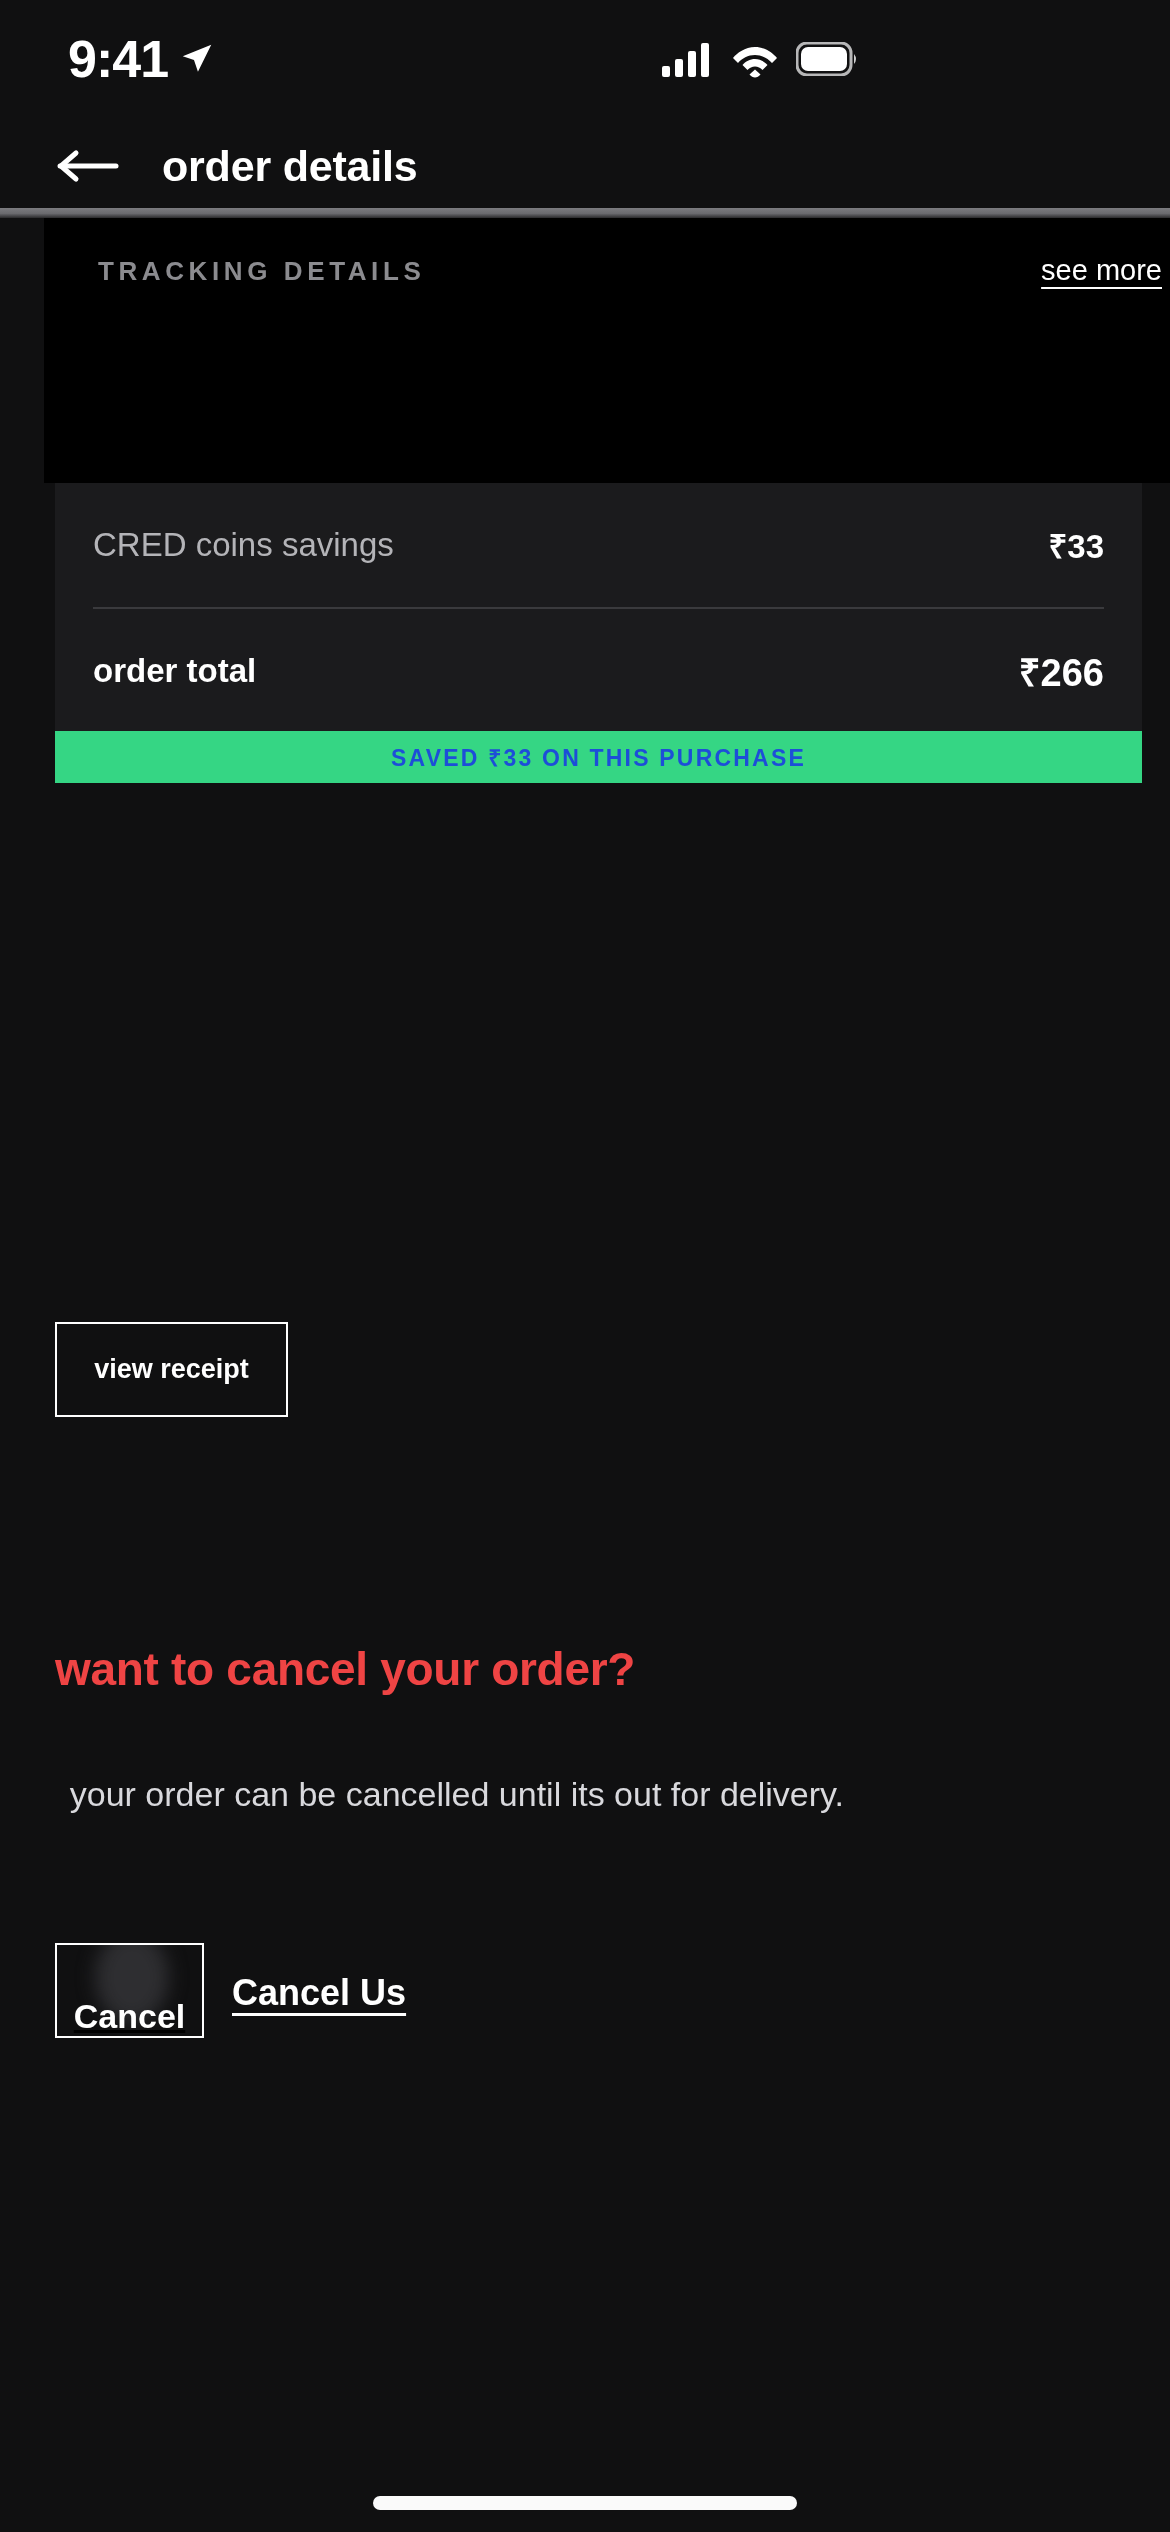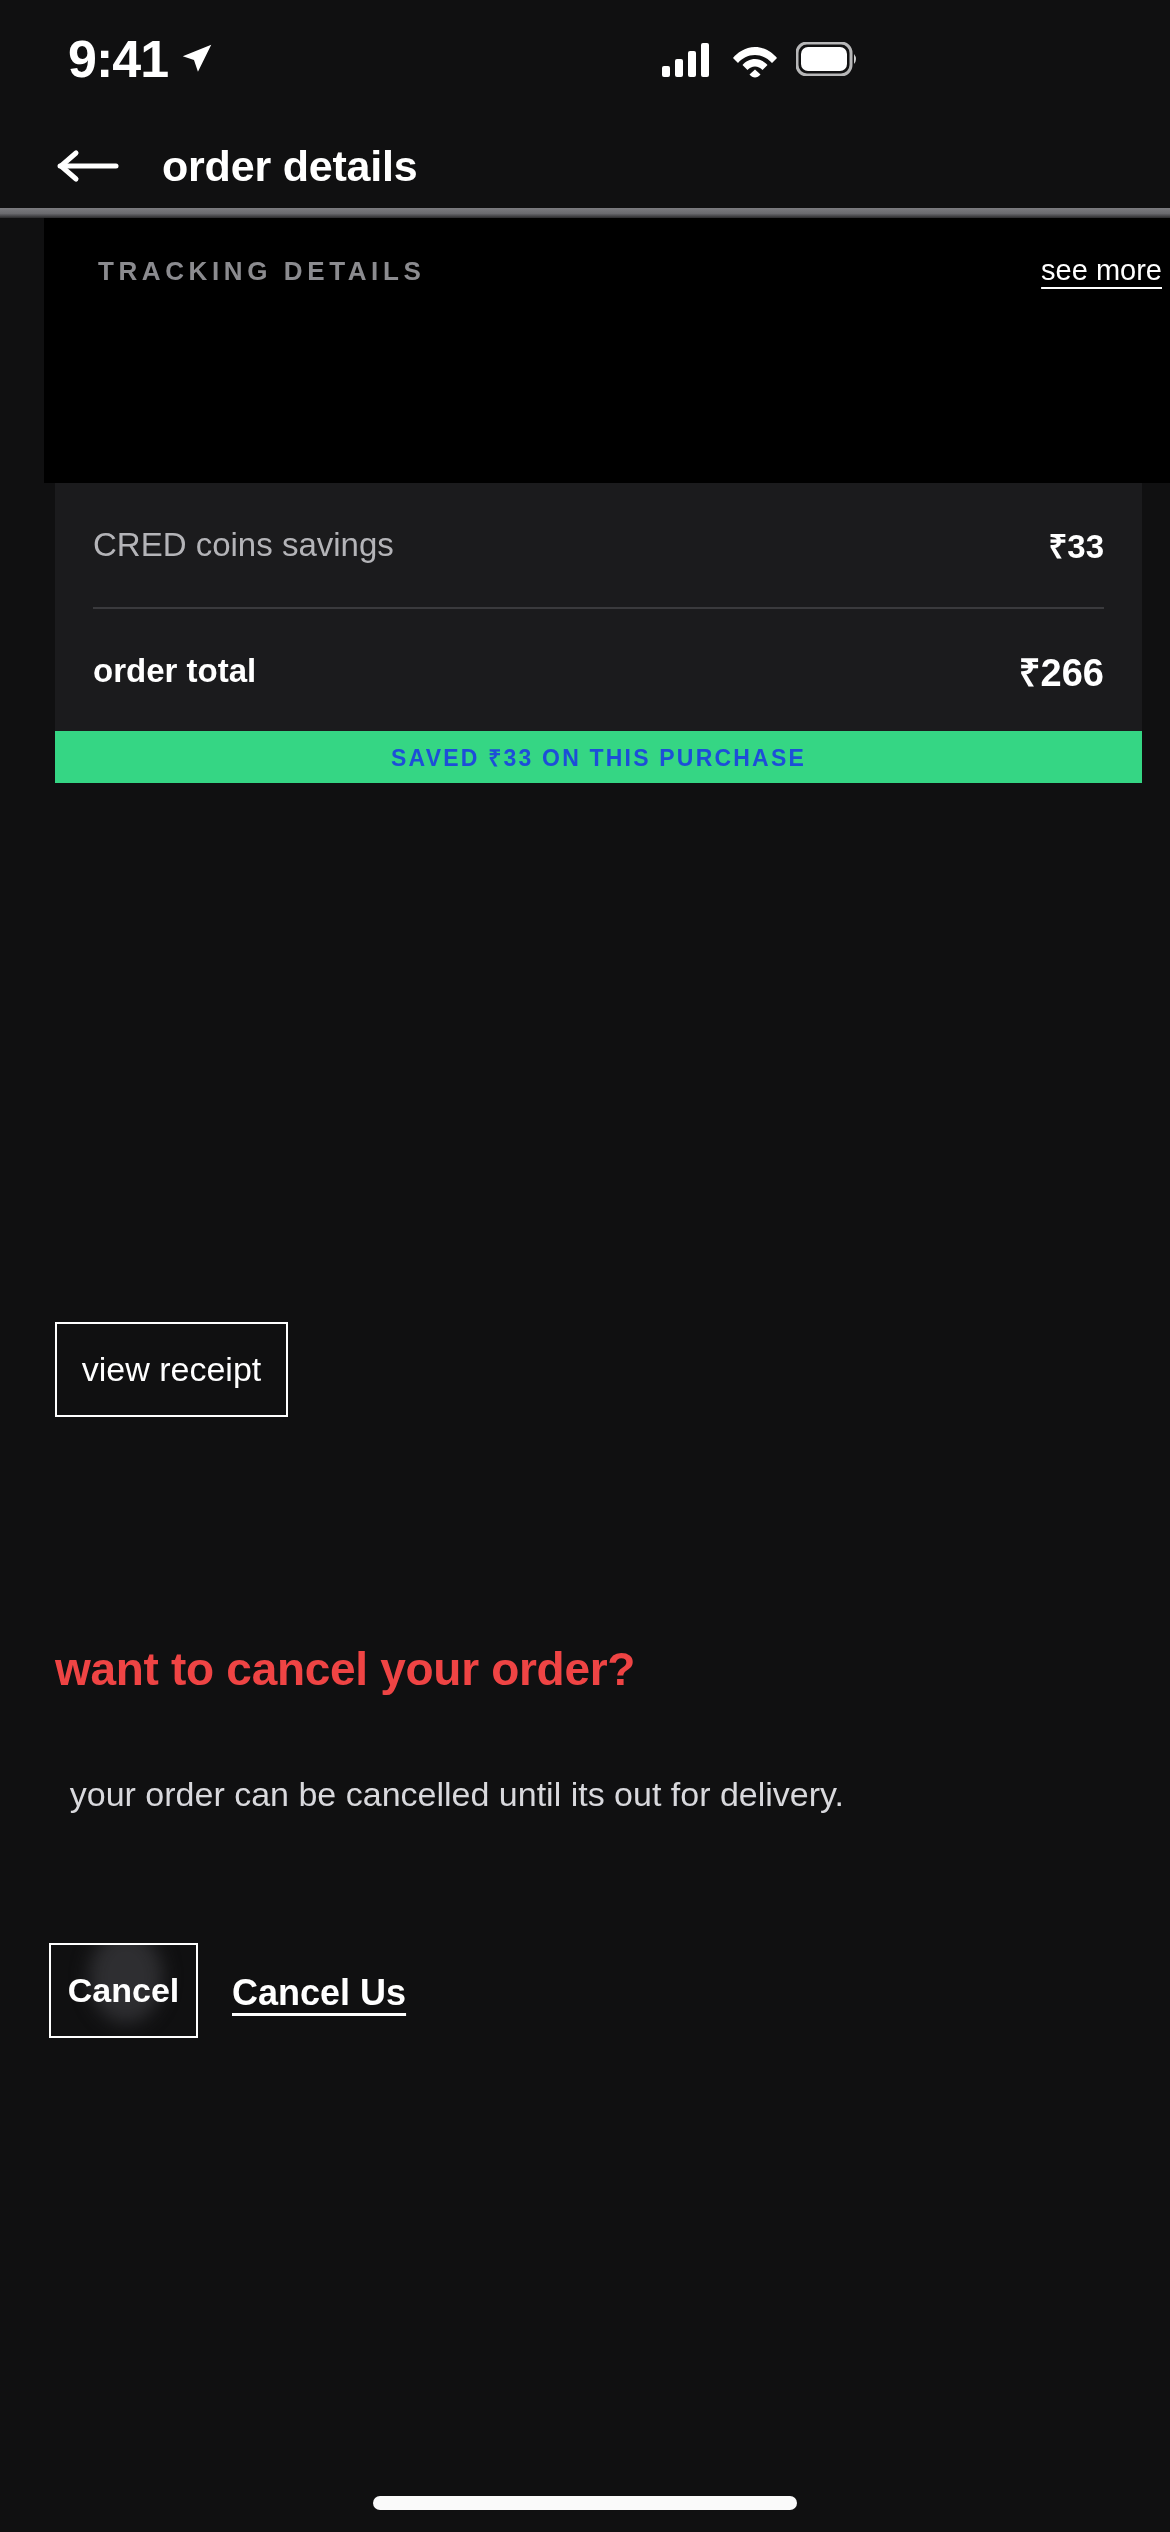--- a/index.html
+++ b/index.html
@@ -87,36 +87,37 @@
   .saved-banner span{
     color:#1d4ed8; font-size:23px; font-weight:700; letter-spacing:2.2px;
   }
 
   
   .view-receipt{
     position:absolute; top:1322px; left:55px; width:233px; height:95px;
     border:2px solid #ffffff; background:transparent;
     display:flex; align-items:center; justify-content:center;
   }
-  .view-receipt span{ color:#ffffff; font-size:34px; font-weight:400; }
+  .view-receipt span{ color:#ffffff; font-size:27px; font-weight:700; }
 
   
   .cancel-title{
     position:absolute; top:1642px; left:55px;
     color:#ef4444; font-size:46px; font-weight:700; letter-spacing:-0.3px;
   }
   .cancel-desc{
     position:absolute; top:1772px; left:54px; width:790px;
     color:#d9d9dd; font-size:34px; font-weight:400; line-height:1.35;text-align:right;
   }
   .cancel-btn{
-    position:absolute; top:1943px; left:49px; width:149px; height:95px;
+    position:absolute; top:1943px; left:55px; width:149px; height:95px;
     border:2px solid #ffffff; background:transparent;
-    display:flex; align-items:center; justify-content:center;
+    display:flex; align-items:flex-end; justify-content:center;
     overflow:hidden;
+    text-decoration:underline;
   }
   .cancel-btn .ripple{
     position:absolute; top:-14px; left:38px; width:74px; height:92px;
     border-radius:50%;
     background:#2e2e31;
     filter:blur(9px);
   }
   .cancel-btn span{ color:#ffffff; font-size:34px; font-weight:700; position:relative; }
   .contact-link{
     position:absolute; top:1972px; left:232px;

